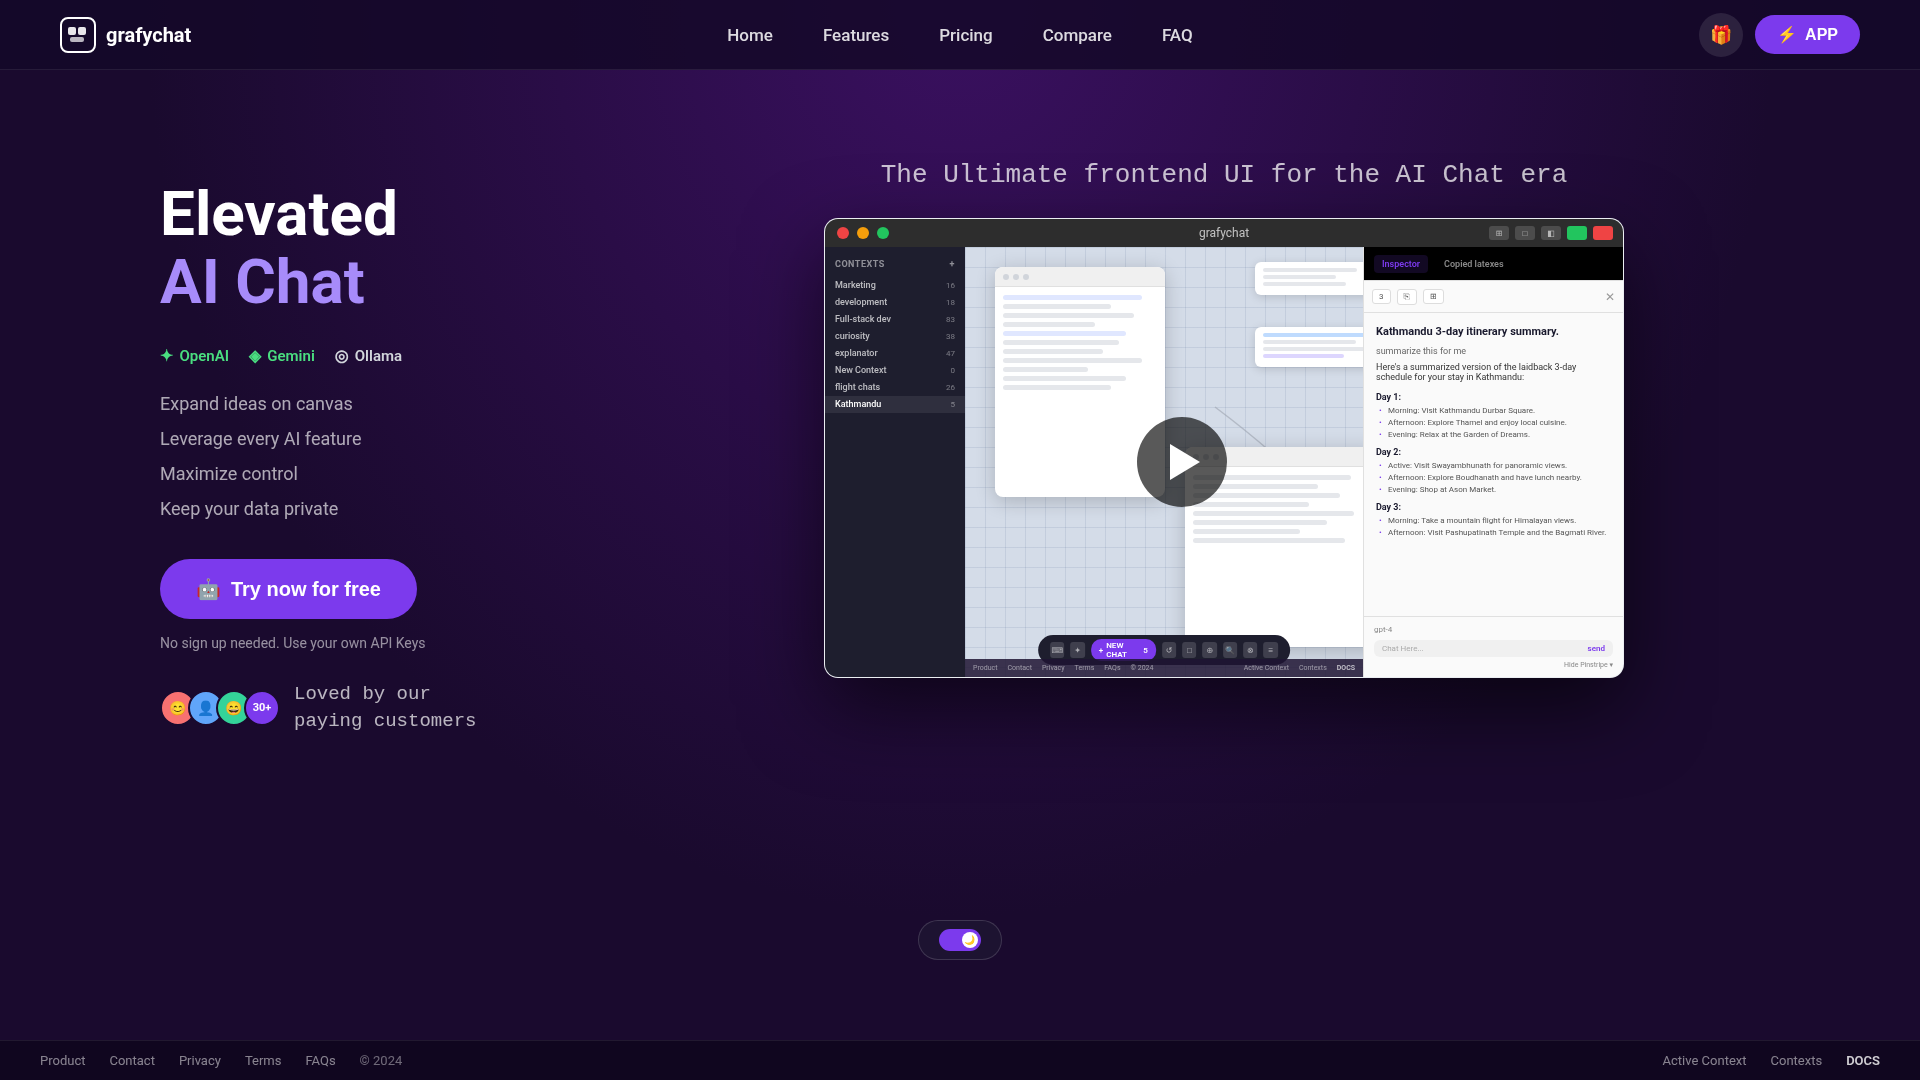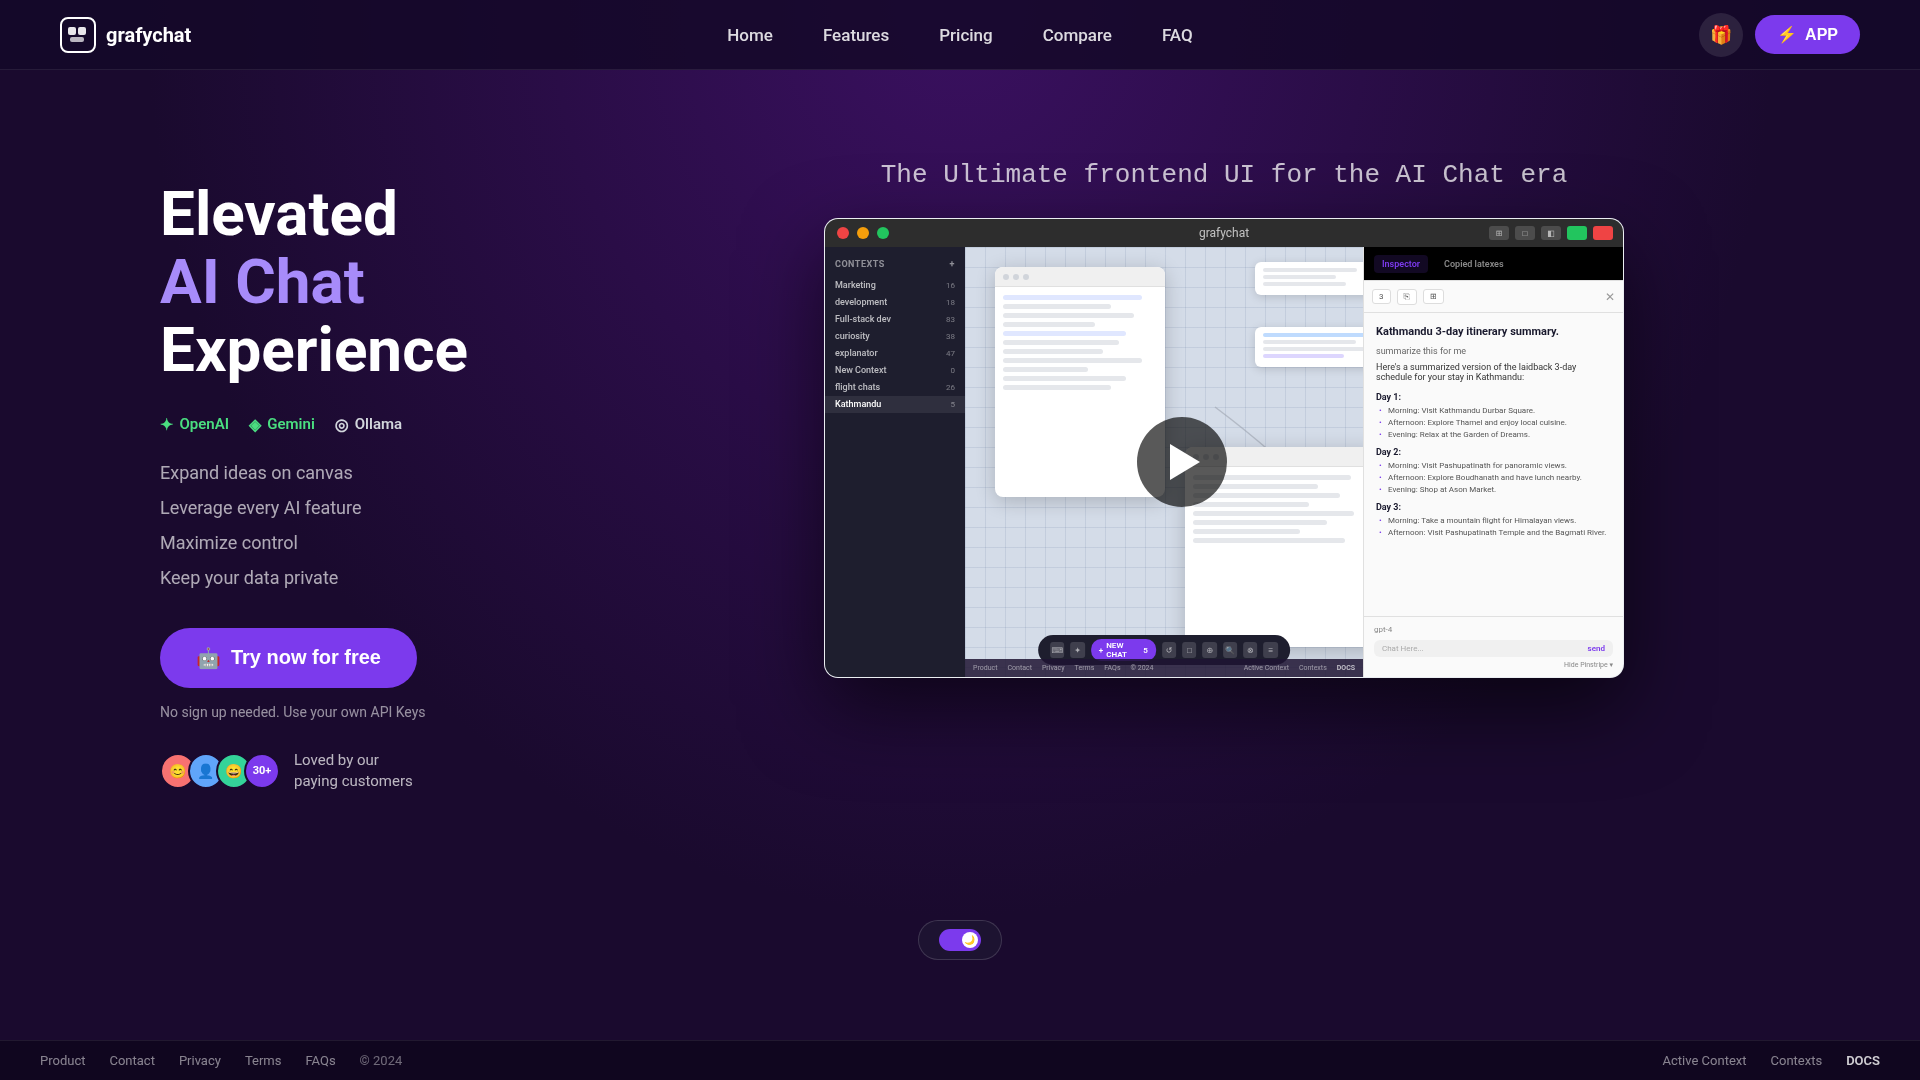--- a/index.html
+++ b/index.html
@@ -218,23 +218,24 @@
       margin-left: -8px;
       display: flex;
       align-items: center;
       justify-content: center;
       font-size: 11px;
       font-weight: 700;
       color: #fff;
     }
 
     .proof-text {
-      font-size: 15px;
+      font-size: 19px;
       color: rgba(255,255,255,0.7);
       line-height: 1.4;
+      font-family: Liberation Mono, monospace;
     }
 
     
     .hero-right {
       flex: 1;
       display: flex;
       flex-direction: column;
       align-items: center;
       padding-top: 10px;
     }
@@ -765,21 +766,20 @@
     </button>
   </div>
 </nav>
 
 <div class="main">
 
   <div class="hero-left">
     <h1 class="hero-title">
       <span style="display:block;">Elevated</span>
       <span class="highlight" style="display:block;">AI Chat</span>
-      <span style="display:block;">Experience</span>
     </h1>
 
     <div class="ai-logos">
       <div class="ai-logo-item openai">
         <span style="font-size:16px;">✦</span>
         <span>OpenAI</span>
       </div>
       <div class="ai-logo-item gemini">
         <span style="font-size:16px;">◈</span>
         <span>Gemini</span>
@@ -990,21 +990,21 @@
             <div class="insp-title">Kathmandu 3-day itinerary summary.</div>
             <div class="insp-subtitle">summarize this for me</div>
             <div class="insp-text">Here's a summarized version of the laidback 3-day schedule for your stay in Kathmandu:</div>
 
             <div class="insp-day">Day 1:</div>
             <div class="insp-item">Morning: Visit Kathmandu Durbar Square.</div>
             <div class="insp-item">Afternoon: Explore Thamel and enjoy local cuisine.</div>
             <div class="insp-item">Evening: Relax at the Garden of Dreams.</div>
 
             <div class="insp-day">Day 2:</div>
-            <div class="insp-item">Morning: Visit Pashupatinath for panoramic views.</div>
+            <div class="insp-item">Active: Visit Swayambhunath for panoramic views.</div>
             <div class="insp-item">Afternoon: Explore Boudhanath and have lunch nearby.</div>
             <div class="insp-item">Evening: Shop at Ason Market.</div>
 
             <div class="insp-day">Day 3:</div>
             <div class="insp-item">Morning: Take a mountain flight for Himalayan views.</div>
             <div class="insp-item">Afternoon: Visit Pashupatinath Temple and the Bagmati River.</div>
           </div>
 
           <div class="inspector-footer">
             <div class="insp-model">gpt-4</div>

